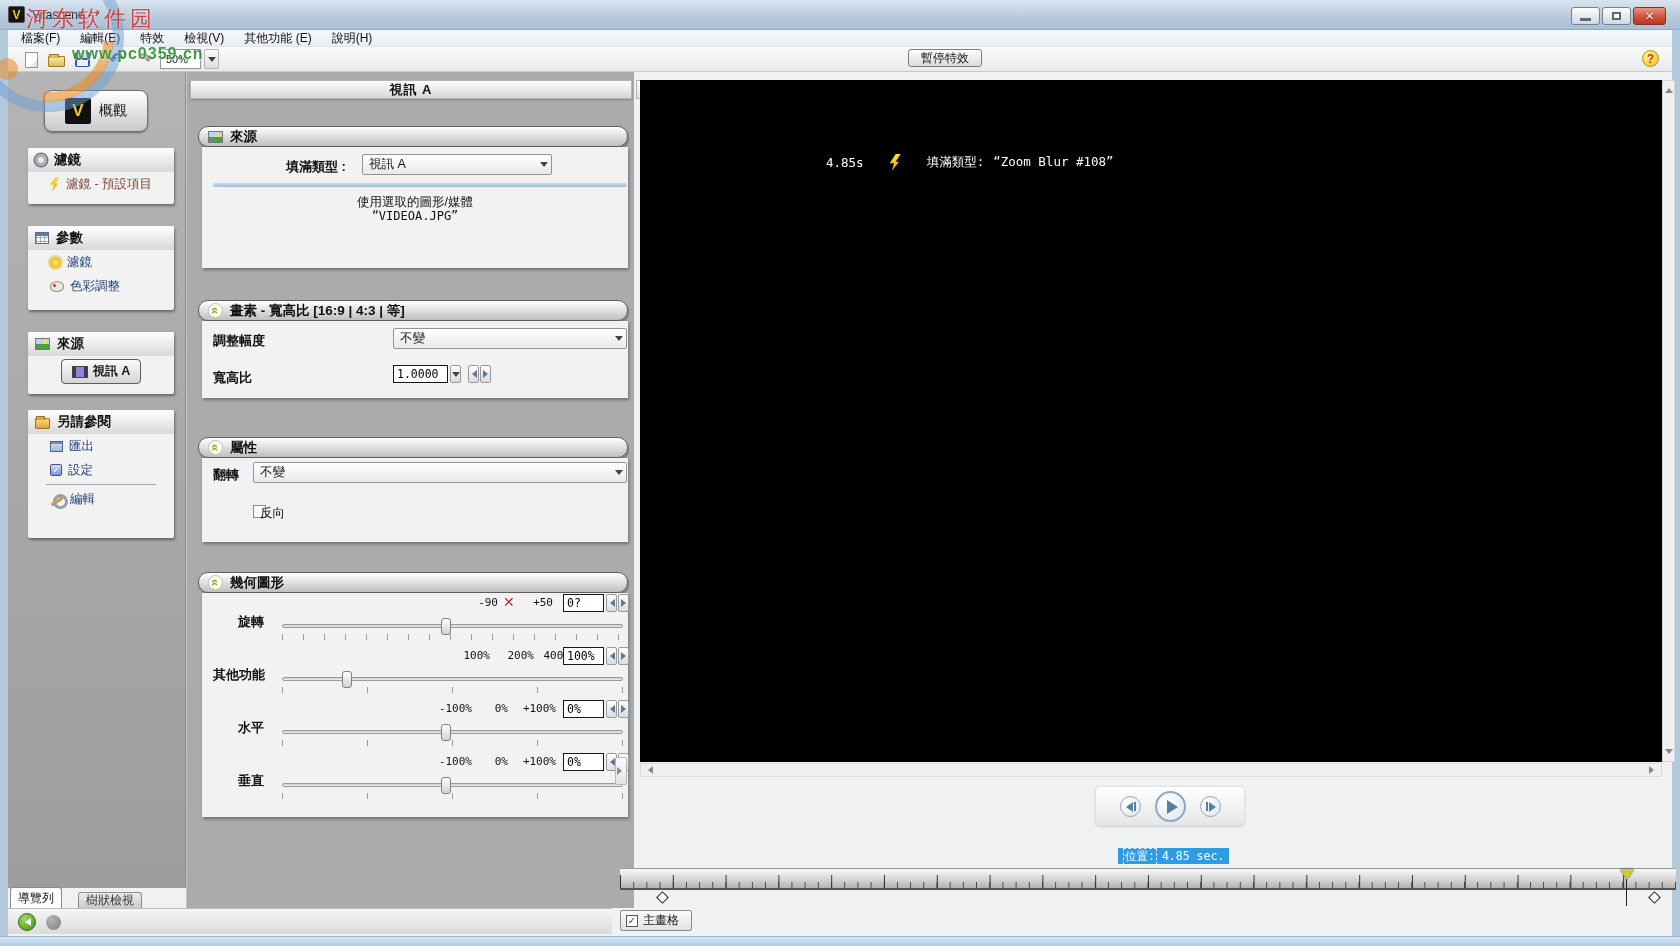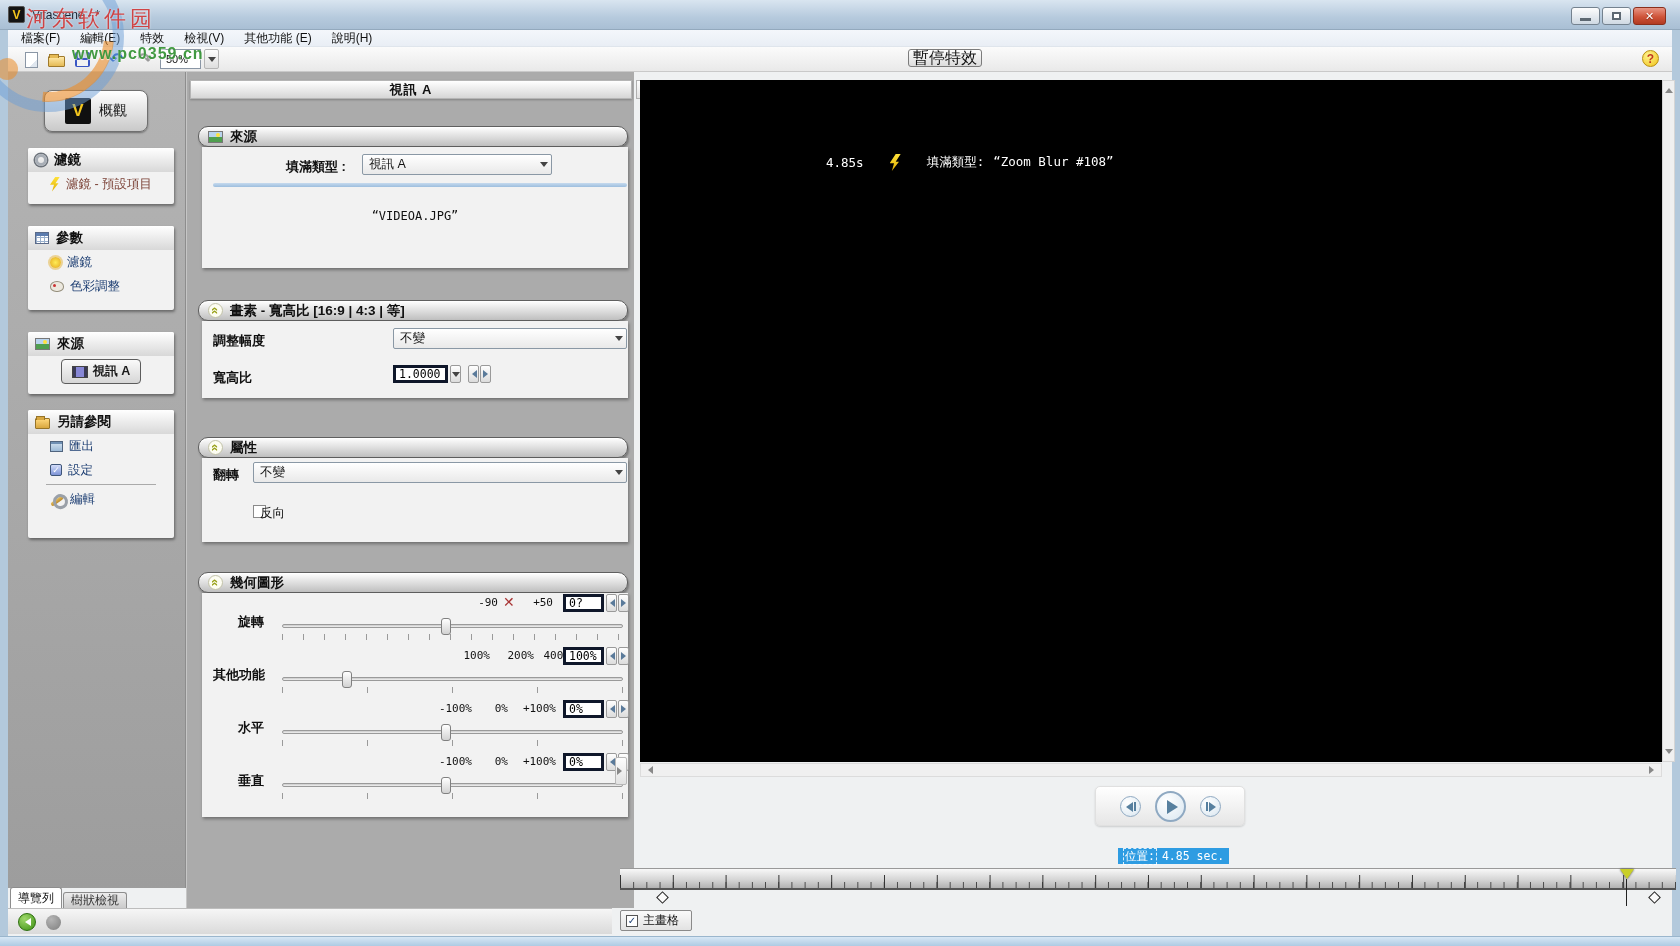--- a/index.html
+++ b/index.html
@@ -38,21 +38,21 @@
   .ic-save::before{content:"";position:absolute;left:3px;top:0;width:9px;height:6px;background:#cfd6e8}
   .ic-save::after{content:"";position:absolute;left:2px;bottom:1px;width:11px;height:6px;background:#f2f2f2}
   .ic-undo{color:#2257c4;font-size:17px;font-weight:bold;line-height:14px}
   .ic-redo{color:#9a9a9a;font-size:17px;font-weight:bold;line-height:14px}
   .zoombox{position:absolute;left:152px;top:2px;width:41px;height:20px;background:#fff;
     border:1px solid #8a96a5;display:flex;align-items:center;padding-left:5px;font-size:11px}
   .zoomdd{position:absolute;left:196px;top:2px;width:15px;height:20px;border:1px solid #b5b5b5;
     border-radius:2px;background:linear-gradient(#fdfdfd,#dedede);display:flex;align-items:center;justify-content:center}
   .tri-d{width:0;height:0;border:4px solid transparent;border-top:5px solid #444;margin-top:4px}
   .pausebtn{position:absolute;left:900px;top:2px;width:74px;height:18px;border:1px solid #7c7c7c;
-    border-radius:3px;background:linear-gradient(#fdfdfd,#dcdcdc);font-size:16px;
+    border-radius:3px;background:linear-gradient(#fdfdfd,#dcdcdc);font-size:12px;
     display:flex;align-items:center;justify-content:center}
   .helpic{position:absolute;left:1634px;top:3px;width:17px;height:17px;border-radius:50%;
     background:radial-gradient(circle at 35% 30%,#fff48e,#f0c21a);border:1px solid #b98f10;
     color:#c03a20;font-weight:bold;font-size:12px;display:flex;align-items:center;justify-content:center}
   
   .main-bg{left:8px;top:72px;width:1664px;height:864px;background:#eff1f2}
   .statusbar{left:0;top:936px;width:1680px;height:10px;
     background:linear-gradient(#d7e7f5,#aecbe3);border-top:1px solid #9ab6cd}
   
   .sidebar{left:8px;top:72px;width:178px;height:816px;
@@ -100,21 +100,21 @@
   .ic-export{width:13px;height:11px;border:1px solid #50647e;
     background:linear-gradient(#d7e5f2,#9cbad7);box-shadow:inset 0 2px 0 #6f90b4}
   .ic-set{width:12px;height:12px;border:1px solid #3e5578;border-radius:2px;
     background:linear-gradient(#d3ddfa,#7d93d6);color:#fff;font-size:9px;font-weight:bold;
     display:flex;align-items:center;justify-content:center}
   .ic-wrench{width:14px;height:4px;background:linear-gradient(#e8c162,#b8872c);
     border-radius:2px;transform:rotate(-35deg);position:relative;margin-top:4px}
   .ic-wrench::before{content:"";position:absolute;right:-3px;top:-3px;width:9px;height:9px;
     border-radius:50%;border:3px solid #9aa0a8}
   
-  .tabs{left:8px;top:888px;width:178px;height:20px;display:flex;align-items:flex-end;gap:1px;padding-left:2px}
+  .tabs{left:8px;top:888px;width:178px;height:20px;display:flex;align-items:flex-end;gap:16px;padding-left:2px}
   .tab{height:16px;display:flex;align-items:center;justify-content:center;font-size:12px;
     border:1px solid #8d8d8d;border-bottom:none;border-radius:3px 3px 0 0;padding:0 7px}
   .tab.active{background:#fff;height:21px;font-weight:normal}
   .tab.inactive{background:linear-gradient(#ececec,#cbcbcb);color:#333}
   .bstrip{left:8px;top:908px;width:604px;height:26px;
     background:linear-gradient(#f6f6f6,#dadada);border-top:1px solid #bdbdbd}
   .backbtn{position:absolute;left:10px;top:4px;width:18px;height:18px;border-radius:50%;
     background:radial-gradient(circle at 35% 30%,#9fd86a,#3d9113);border:1px solid #2c6e0d;
     display:flex;align-items:center;justify-content:center}
   .tri-l-w{width:0;height:0;border:4px solid transparent;border-right:6px solid #fff;margin-right:2px}
@@ -140,21 +140,21 @@
     padding:0 20px 0 6px;font-size:12.5px}
   .combo .dd{position:absolute;right:3px}
   .bluebar{position:absolute;height:4px;background:linear-gradient(#c6daee,#9dbede);border-radius:2px}
   .hint1{position:absolute;width:100%;text-align:center;font-size:12.5px}
   .hint2{position:absolute;width:100%;text-align:center;font-size:12px;font-family:"DejaVu Sans Mono",monospace}
   .adjrow{position:absolute;width:100%;display:flex;align-items:center;justify-content:center;gap:6px}
   .ic-go{width:15px;height:15px;border-radius:3px;background:linear-gradient(#55b855,#1e8a1e);
     border:1px solid #146914;display:flex;align-items:center;justify-content:center;gap:0}
   .go-bar{width:4px;height:3px;background:#fff}
   .go-tri{width:0;height:0;border:4px solid transparent;border-left:5px solid #fff}
-  .val{position:absolute;width:41px;height:18px;border:3px solid #0f172a;background:#fff;
+  .val{position:absolute;width:41px;height:18px;border:1px solid #0f172a;background:#fff;
     font-size:11.5px;font-family:"DejaVu Sans Mono",monospace;padding:0 3px}
   .spin{position:absolute;display:flex;gap:1px}
   .sb{width:11px;height:18px;border:1px solid #9a9a9a;border-radius:2px;
     background:linear-gradient(#fefefe,#dcdcdc);display:flex;align-items:center;justify-content:center}
   .tri-l{width:0;height:0;border:4px solid transparent;border-right:5px solid #5a7a9a;margin-right:3px}
   .tri-r{width:0;height:0;border:4px solid transparent;border-left:5px solid #5a7a9a;margin-left:3px}
   .ddarrow{width:0;height:0;border:4px solid transparent;border-top:5px solid #444;margin-top:4px}
   .cb{position:absolute;width:13px;height:13px;background:#fff;border:1px solid #8a8a8a;
     display:flex;align-items:center;justify-content:center;font-size:10px;color:#1e3f73;font-weight:bold}
   .mk{position:absolute;font-size:11px;font-family:"DejaVu Sans Mono",monospace;text-align:right;color:#111}
@@ -367,20 +367,21 @@
   <span class="ic-img"></span>
   <span>來源</span>
 </div>
 <div class="gbody" style="top:147px;height:121px">
   <span class="flabel" style="left:84px;top:11px">填滿類型 :</span>
   <div class="combo" style="left:160px;top:7px;width:190px">
     <span>視訊 A</span>
     <span class="dd ddarrow"></span>
   </div>
   <div class="bluebar" style="left:11px;top:36px;width:414px"></div>
+  <div class="hint1" style="top:47px">使用選取的圖形/媒體</div>
   <div class="hint2" style="top:62px">“VIDEOA.JPG”</div>
 </div>
 
 <div class="ghead" style="top:300px">
   <span class="chev">«</span>
   <span>畫素 - 寬高比 [16:9 | 4:3 | 等]</span>
 </div>
 <div class="gbody" style="top:321px;height:77px">
   <span class="flabel" style="left:11px;top:11px">調整幅度</span>
   <div class="combo" style="left:191px;top:7px;width:234px">

